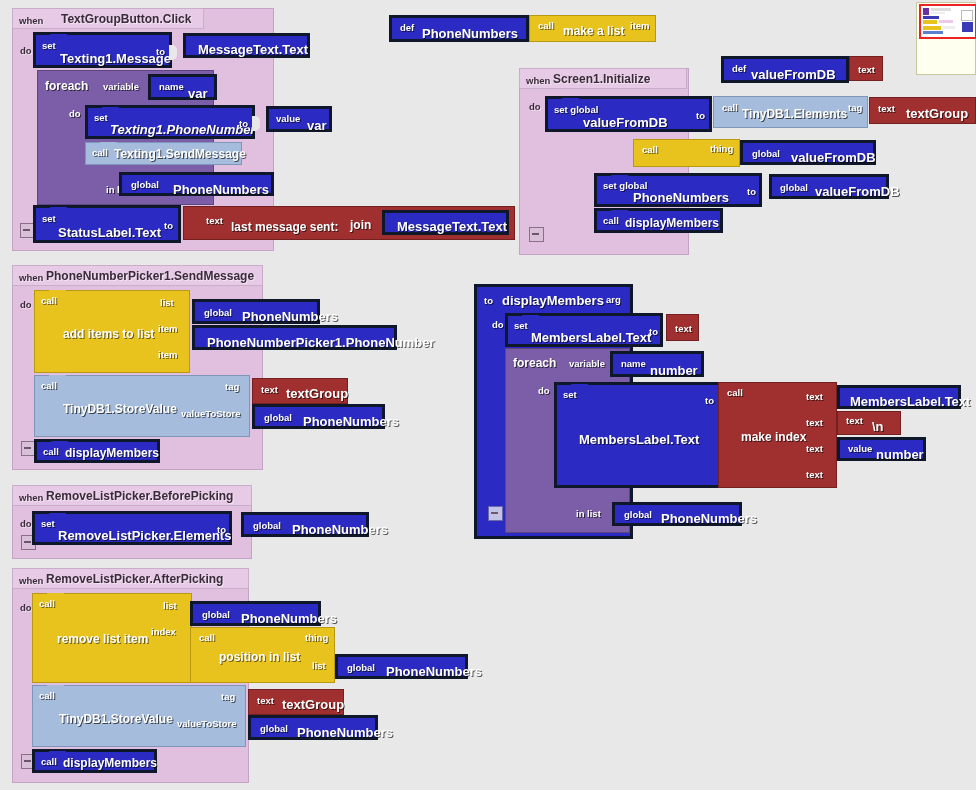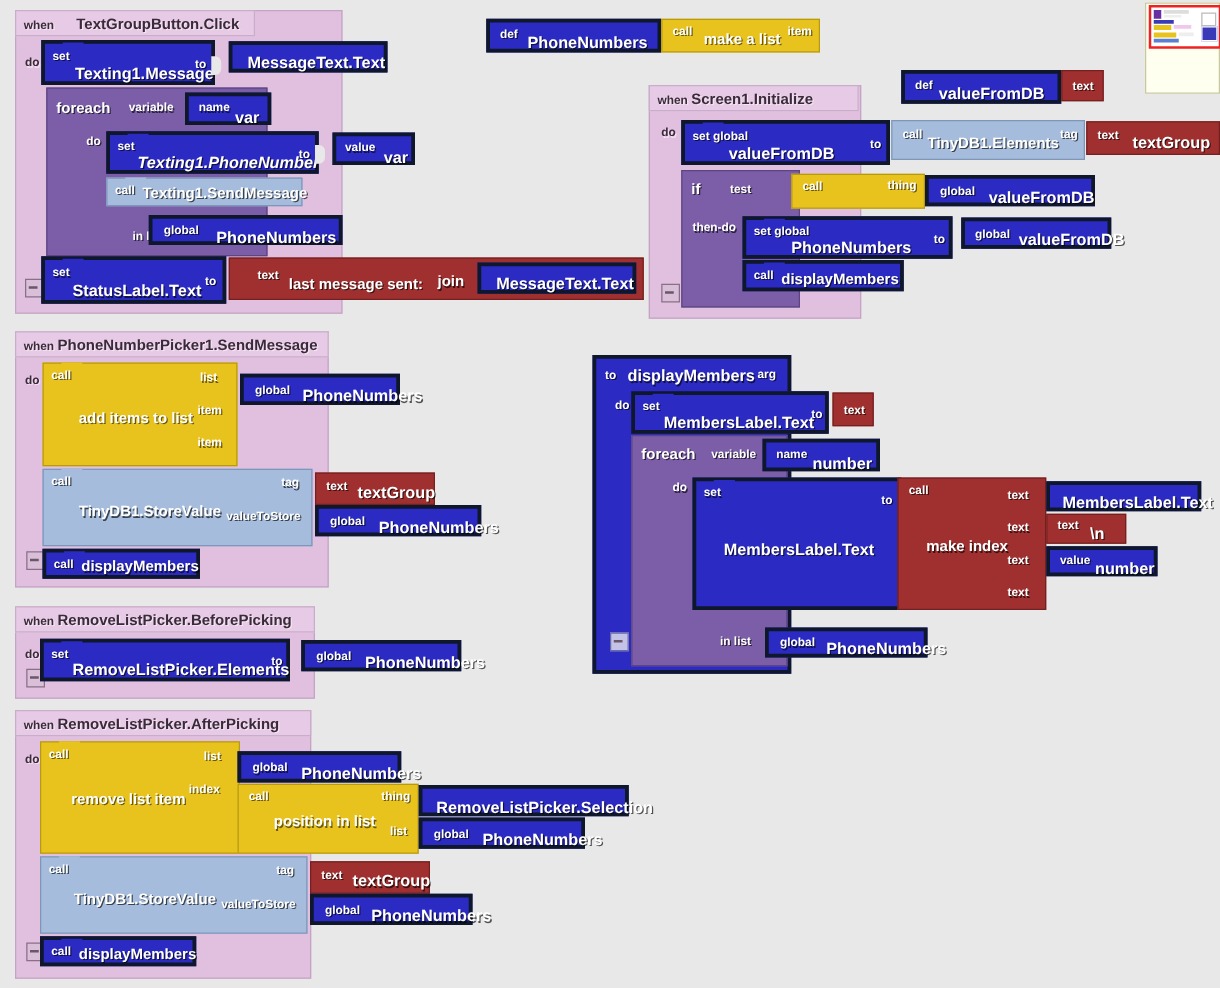--- a/index.html
+++ b/index.html
@@ -170,25 +170,20 @@
   <div class="blk c-lblue" style="left:713px;top:96px;width:155px;height:32px;">
     <span class="lbl sm" style="left:8px;top:6px;">call</span>
     <span class="lbl md" style="left:28px;top:11px;">TinyDB1.Elements</span>
     <span class="lbl sm" style="left:134px;top:6px;">tag</span>
   </div>
   <div class="blk c-red" style="left:869px;top:97px;width:107px;height:27px;">
     <span class="lbl sm" style="left:8px;top:6px;">text</span>
     <span class="lbl nm" style="left:36px;top:9px;">textGroup</span>
   </div>
 
-  <div class="blk c-purple" style="left:545px;top:136px;width:95px;height:110px;">
-    <span class="lbl md" style="left:7px;top:8px;">if</span>
-    <span class="lbl sm" style="left:38px;top:10px;">test</span>
-    <span class="lbl sm" style="left:8px;top:41px;">then-do</span>
-  </div>
   <div class="blk c-yellow" style="left:633px;top:139px;width:107px;height:28px;">
     <span class="lbl sm" style="left:8px;top:5px;">call</span>
     <span class="lbl md" style="left:27px;top:11px;margin-top:24px;">is a list?</span>
 
   </div>
   <span class="lbl sm" style="position:absolute;left:710px;top:144px;color:#fff;text-shadow:1px 1px 0 rgba(0,0,0,.6);">thing</span>
   <div class="blk c-blue" style="left:740px;top:140px;width:136px;height:25px;">
     <span class="lbl sm" style="left:9px;top:6px;">global</span>
     <span class="lbl nm" style="left:48px;top:8px;">valueFromDB</span>
   </div>
@@ -223,20 +218,23 @@
     <div class="topnotch" style="background:#e8c31e;"></div>
     <span class="lbl sm" style="left:6px;top:5px;">call</span>
     <span class="lbl md" style="left:28px;top:37px;">add items to list</span>
     <span class="lbl sm" style="left:125px;top:7px;">list</span>
     <span class="lbl sm" style="left:123px;top:33px;">item</span>
     <span class="lbl sm" style="left:123px;top:59px;">item</span>
   </div>
   <div class="blk c-blue" style="left:192px;top:299px;width:128px;height:25px;">
     <span class="lbl sm" style="left:9px;top:6px;">global</span>
     <span class="lbl nm" style="left:47px;top:8px;">PhoneNumbers</span>
+  </div>
+  <div class="blk c-blue" style="left:192px;top:325px;width:205px;height:25px;">
+    <span class="lbl nm" style="left:12px;top:8px;">PhoneNumberPicker1.PhoneNumber</span>
   </div>
 
   <div class="blk c-lblue" style="left:34px;top:375px;width:216px;height:62px;">
     <div class="topnotch" style="background:#a5bcdc;"></div>
     <span class="lbl sm" style="left:6px;top:5px;">call</span>
     <span class="lbl md" style="left:28px;top:27px;">TinyDB1.StoreValue</span>
     <span class="lbl sm" style="left:190px;top:6px;">tag</span>
     <span class="lbl sm" style="left:146px;top:33px;">valueToStore</span>
   </div>
   <div class="blk c-red" style="left:252px;top:378px;width:96px;height:26px;">
@@ -292,23 +290,20 @@
   <div class="blk c-blue" style="left:190px;top:601px;width:131px;height:25px;">
     <span class="lbl sm" style="left:9px;top:6px;">global</span>
     <span class="lbl nm" style="left:48px;top:8px;">PhoneNumbers</span>
   </div>
 
   <div class="blk c-yellow" style="left:190px;top:627px;width:145px;height:56px;">
     <span class="lbl sm" style="left:8px;top:5px;">call</span>
     <span class="lbl md" style="left:28px;top:23px;">position in list</span>
     <span class="lbl sm" style="left:114px;top:5px;">thing</span>
     <span class="lbl sm" style="left:121px;top:33px;">list</span>
-  </div>
-  <div class="blk c-blue" style="left:335px;top:628px;width:168px;height:25px;">
-    <span class="lbl nm" style="left:11px;top:8px;">RemoveListPicker.Selection</span>
   </div>
   <div class="blk c-blue" style="left:335px;top:654px;width:133px;height:25px;">
     <span class="lbl sm" style="left:9px;top:6px;">global</span>
     <span class="lbl nm" style="left:48px;top:8px;">PhoneNumbers</span>
   </div>
 
   <div class="blk c-lblue" style="left:32px;top:685px;width:214px;height:62px;">
     <div class="topnotch" style="background:#a5bcdc;"></div>
     <span class="lbl sm" style="left:6px;top:5px;">call</span>
     <span class="lbl md" style="left:26px;top:27px;">TinyDB1.StoreValue</span>

